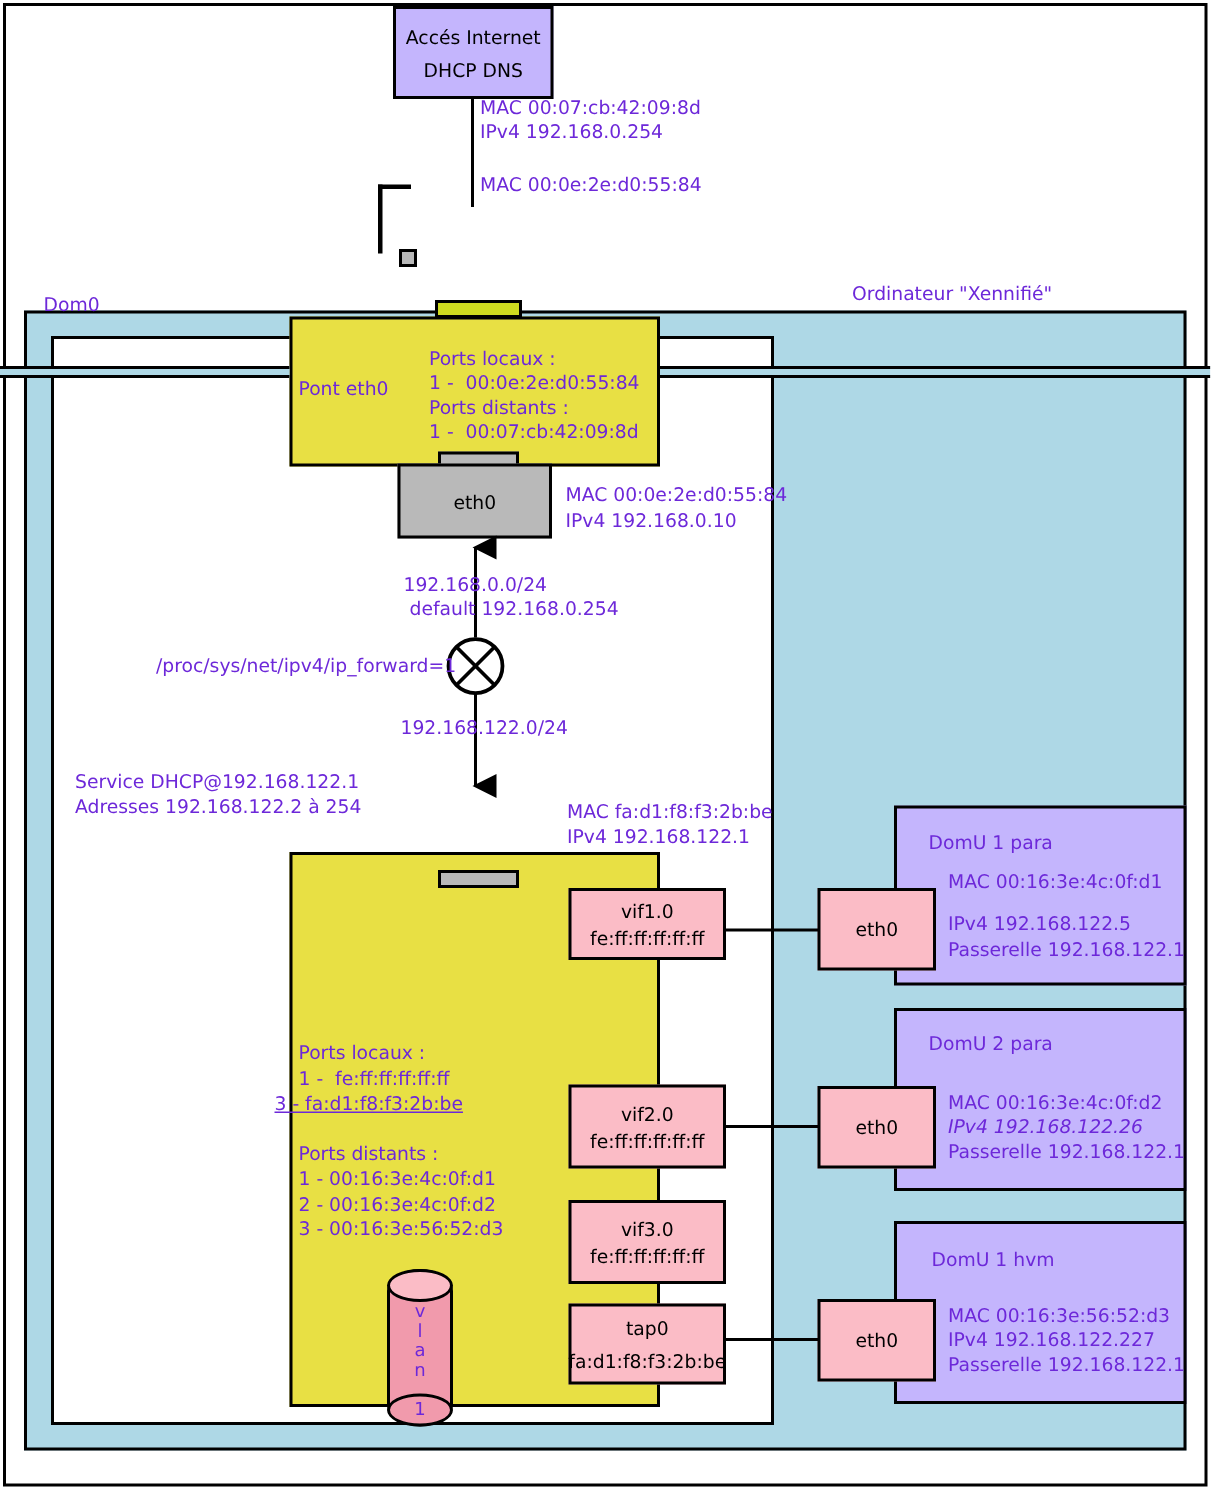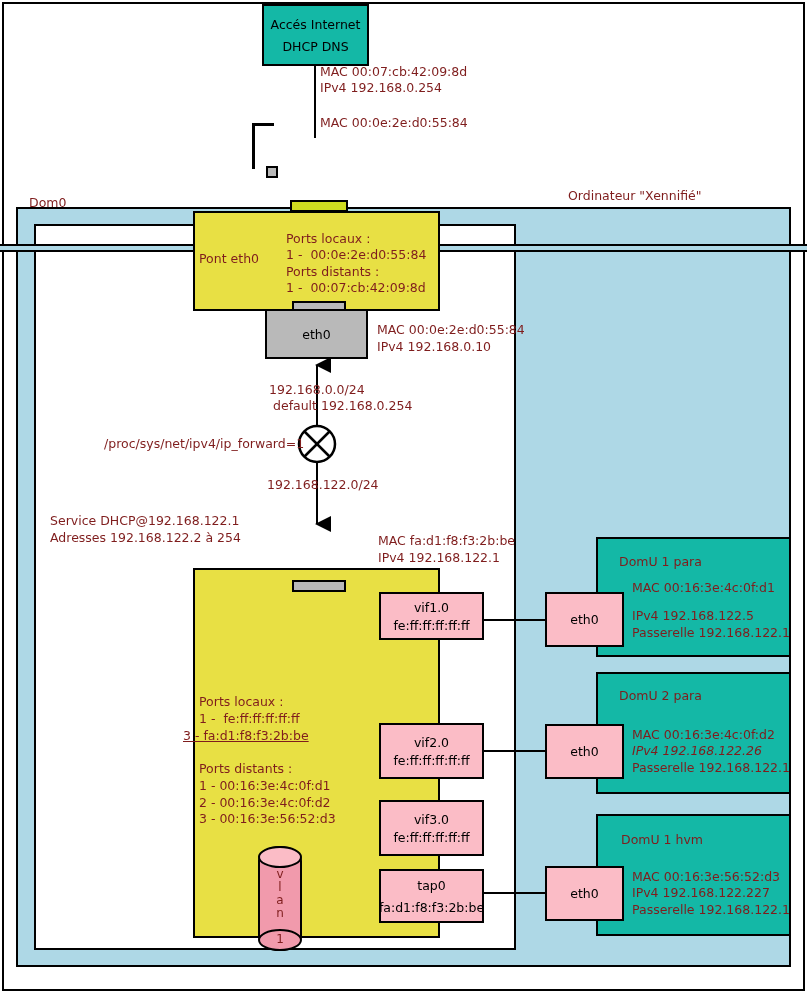--- a/index.html
+++ b/index.html
@@ -11,24 +11,24 @@
   #outer-frame{left:2px;top:2px;width:803px;height:989px;border:2px solid #000;background:#fff;}
   
   #computer-box{left:16px;top:207px;width:775px;height:760px;border:2px solid #000;background:#aed8e6;}
   
   .node{position:absolute;border:2.5px solid #000;box-sizing:border-box;display:flex;
         flex-direction:column;align-items:center;justify-content:center;font-size:12.5px;color:#000;}
   .yellow{background:#e8e044;}
   .green{background:#99f2ab;}
   .gray{background:#b9b9b9;}
   .pink{background:#fbbcc6;}
-  .white{background:#14b8a6;}
+  .white{background:#c4b5fd;}
   .olive{background:#cedb20;}
   .line{position:absolute;background:#000;}
-  .lbl{position:absolute;white-space:pre;font-size:12.5px;line-height:15.6px;color:#7f1d1d;}
+  .lbl{position:absolute;white-space:pre;font-size:12.5px;line-height:15.6px;color:#6d28d9;}
   svg{position:absolute;left:0;top:0;overflow:visible;}
 </style>
 </head>
 <body>
 
 <div id="canvas">
 
   <div class="abs" id="outer-frame"></div>
 
   <div class="abs" id="computer-box"></div>

